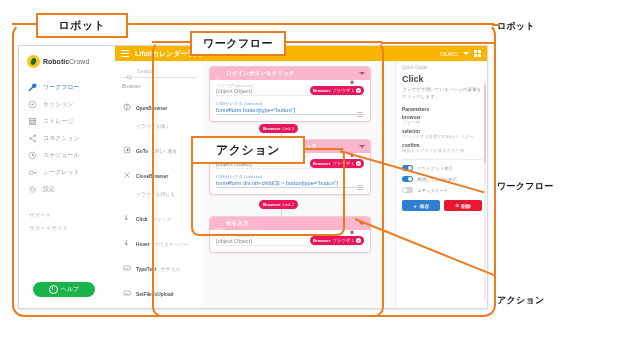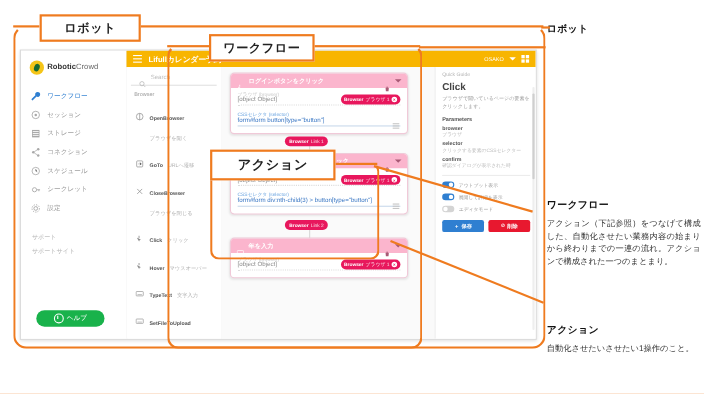--- a/index.html
+++ b/index.html
@@ -532,20 +532,18 @@
   </div>
   <div class="callout act">
     <span>アクション</span>
   </div>
 
   <div class="ann a1">
     <h4>ロボット</h4>
   </div>
   <div class="ann a2">
     <h4>ワークフロー</h4>
-    <p>アクション（下記参照）をつなげて構成した、自動化させたい業務内容の始まりから終わりまでの一連の流れ。アクションで構成された一つのまとまり。</p>
   </div>
   <div class="ann a3">
     <h4>アクション</h4>
-    <p>自動化させたいさせたい1操作のこと。</p>
   </div>
 
 </div>
 
 </body></html>

